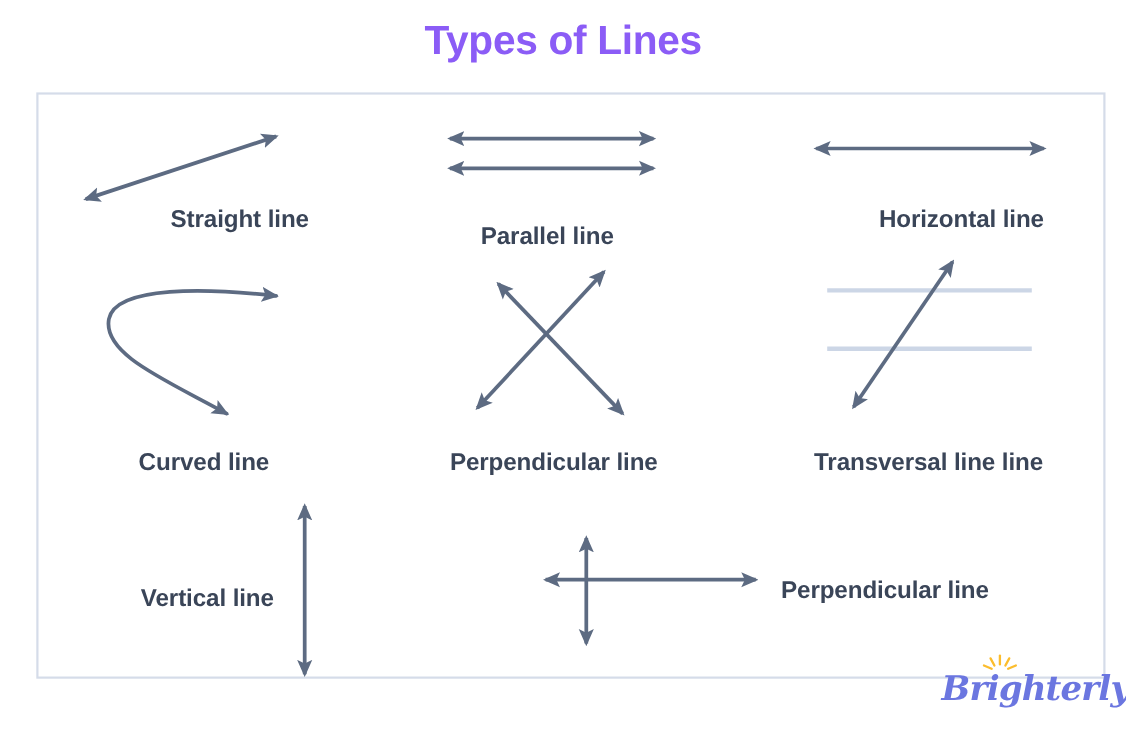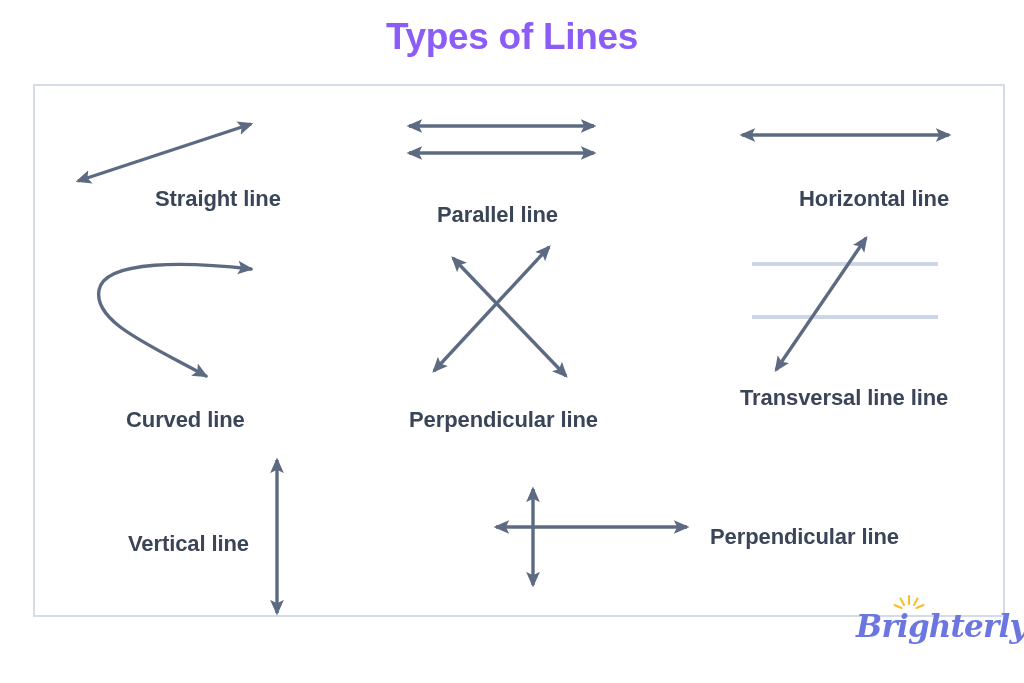--- a/index.html
+++ b/index.html
@@ -53,21 +53,21 @@
     color: #3a4558;
     white-space: nowrap;
     letter-spacing: -0.1px;
   }
 
   .lbl-straight      { left: 155px; top: 186px; }
   .lbl-parallel      { left: 437px; top: 202px; }
   .lbl-horizontal    { left: 799px; top: 186px; }
   .lbl-curved        { left: 126px; top: 407px; text-align: right; }
   .lbl-intersecting  { left: 409px; top: 407px; }
-  .lbl-transversal   { left: 740px; top: 385px; }
+  .lbl-transversal   { left: 740px; top: 407px; }
   .lbl-vertical      { left: 128px; top: 531px; }
   .lbl-perpendicular { left: 710px; top: 524px; }
 
   #brand-logo {
     position: absolute;
     left: 856px;
     top: 596px;
     width: 140px;
     height: 56px;
   }

